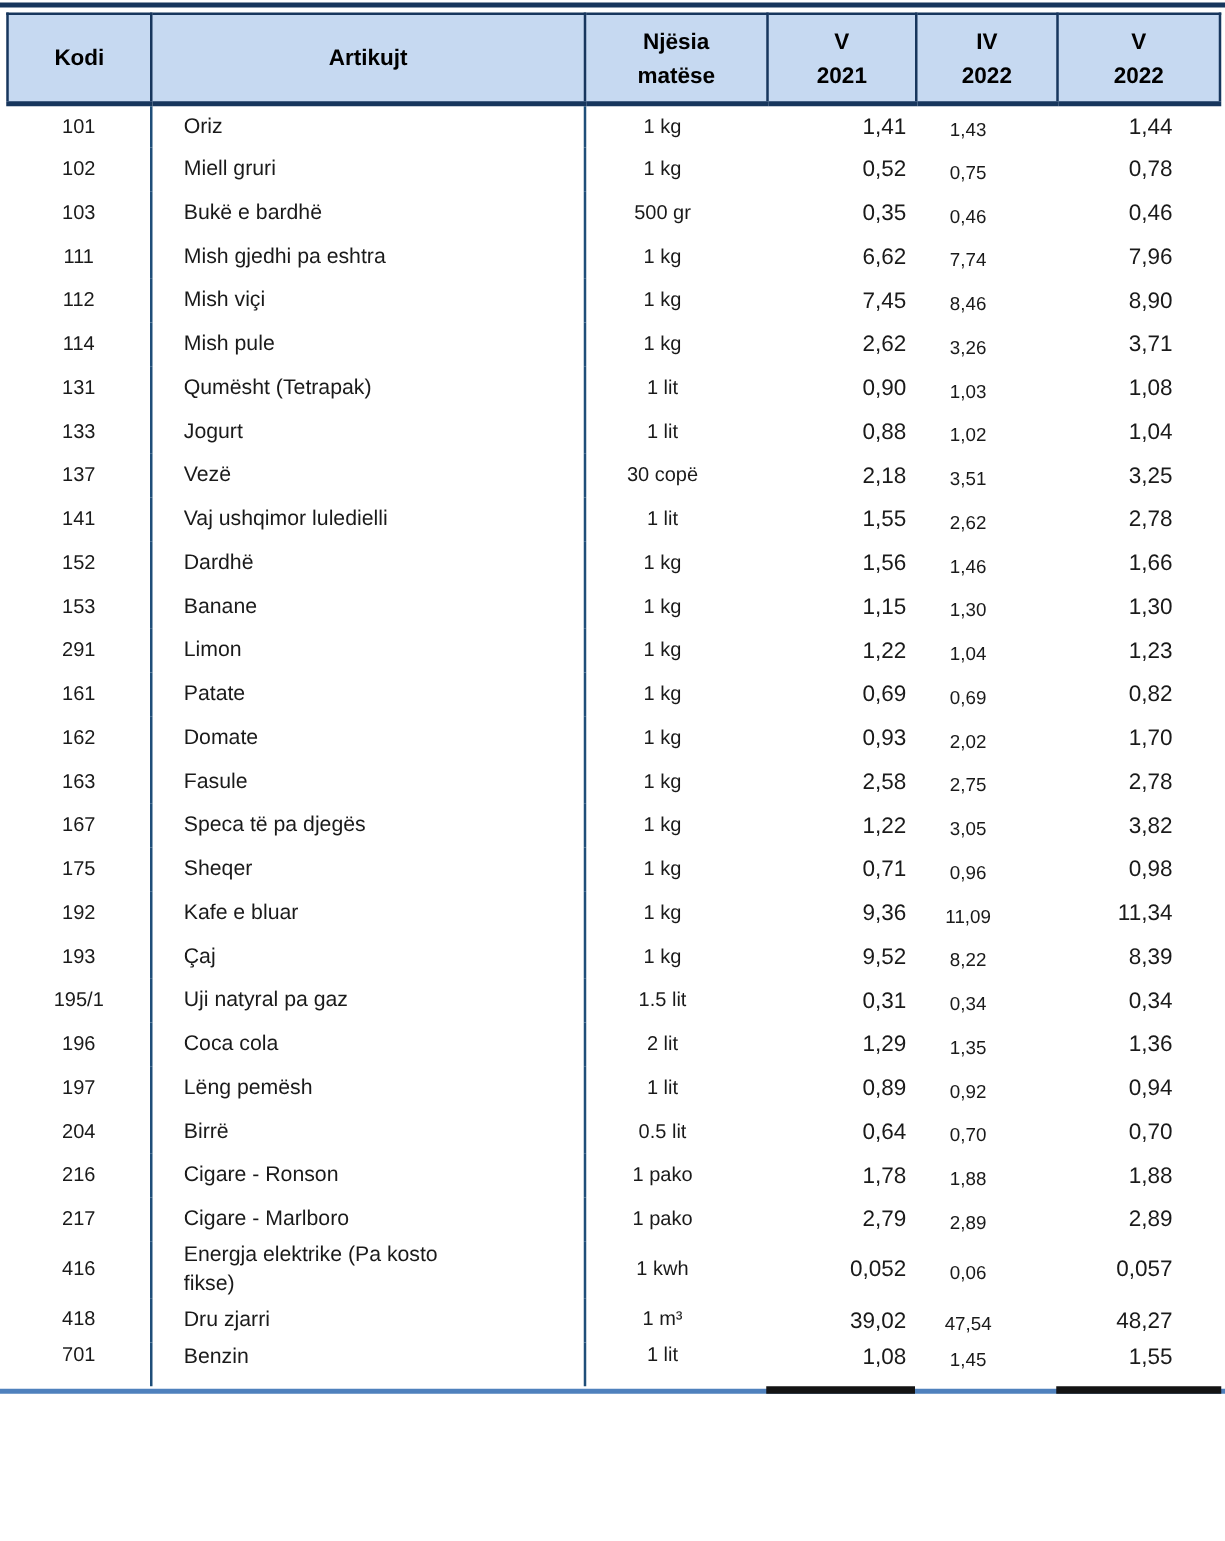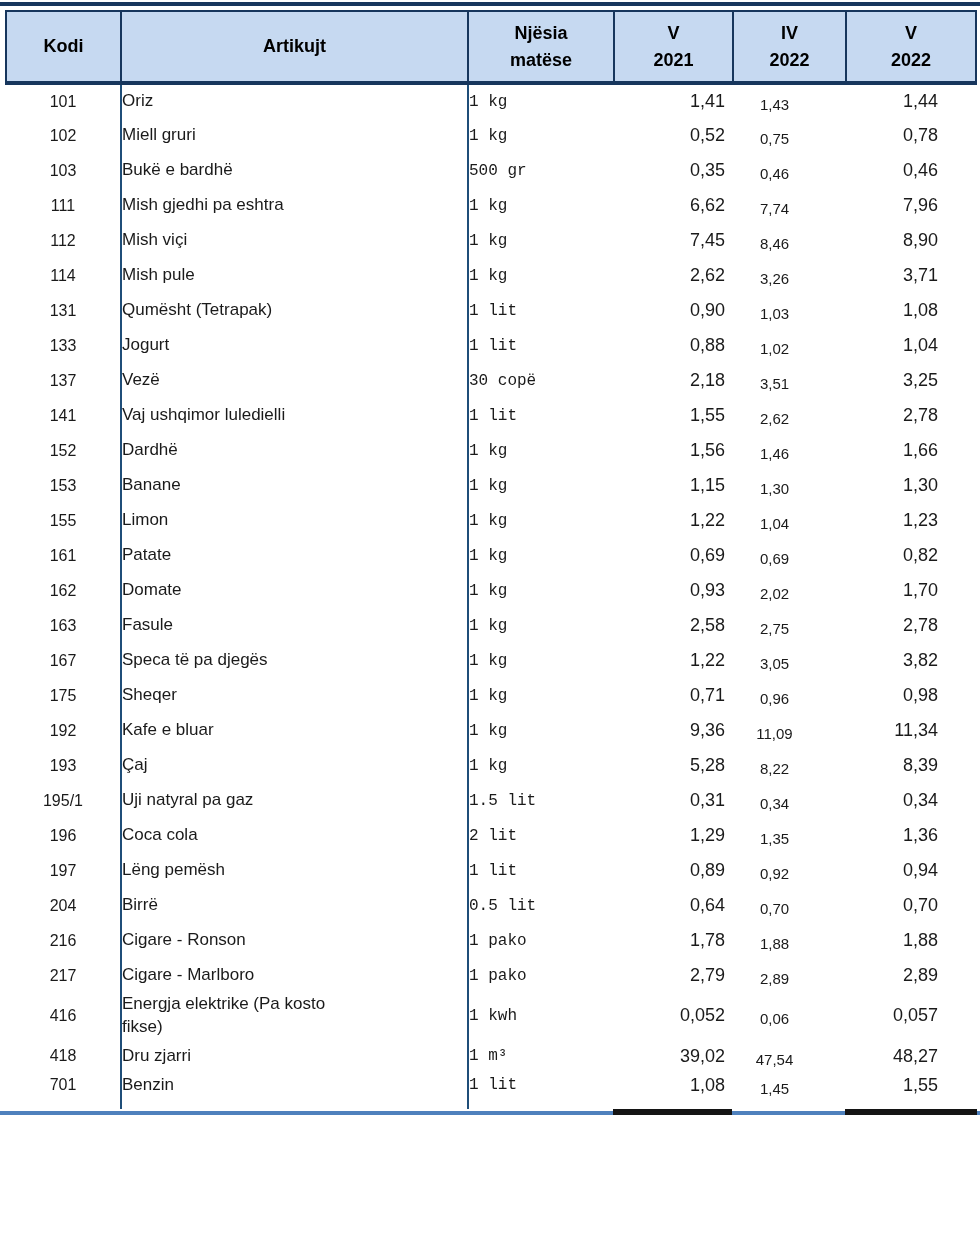--- a/index.html
+++ b/index.html
@@ -34,24 +34,24 @@
     text-align:center;vertical-align:middle;
     white-space:pre-line;line-height:1.45;
   }
   tbody td{
     height:35px;vertical-align:middle;
     font-size:16px;
   }
   tbody td.c-code{text-align:center;font-size:16px;}
   tbody td.c-code,tbody td.c-article{border-right:2px solid var(--border-body);}
   tbody td.c-article{
-    text-align:left;font-size:17px;
+    text-align:left;padding-left:25px;font-size:17px;
     white-space:pre-line;line-height:1.35;
   }
-  tbody td.c-unit{text-align:left;padding-right:23px;font-size:16px;font-family:Liberation Mono, monospace;}
+  tbody td.c-unit{text-align:center;padding-right:23px;font-size:16px;}
   tbody td.c-v2021{text-align:right;padding-right:8px;font-size:18px;}
   tbody td.c-iv2022{text-align:center;padding-right:30px;font-size:15px;}
   tbody td.c-iv2022 span{position:relative;top:3px;display:inline-block;}
   tbody td.c-v2022{text-align:right;padding-right:38px;font-size:18px;}
   tbody tr:last-child td{padding-bottom:12px;}
   .bottom-rule-wrap{position:relative;height:10px;width:980px;}
   .blue-rule{position:absolute;left:0;top:2px;width:980px;height:4px;background:var(--rule-blue);}
   .black-bar{position:absolute;top:0;height:6px;background:var(--bar-black);}
   .bar-v2021{left:613px;width:119px;}
   .bar-v2022{left:845px;width:132px;}
@@ -176,21 +176,21 @@
   </tr>
         <tr>
     <td class="c-code">153</td>
     <td class="c-article">Banane</td>
     <td class="c-unit">1 kg</td>
     <td class="c-v2021">1,15</td>
     <td class="c-iv2022"><span>1,30</span></td>
     <td class="c-v2022">1,30</td>
   </tr>
         <tr>
-    <td class="c-code">155</td>
+    <td class="c-code">291</td>
     <td class="c-article">Limon</td>
     <td class="c-unit">1 kg</td>
     <td class="c-v2021">1,22</td>
     <td class="c-iv2022"><span>1,04</span></td>
     <td class="c-v2022">1,23</td>
   </tr>
         <tr>
     <td class="c-code">161</td>
     <td class="c-article">Patate</td>
     <td class="c-unit">1 kg</td>
@@ -235,21 +235,21 @@
     <td class="c-article">Kafe e bluar</td>
     <td class="c-unit">1 kg</td>
     <td class="c-v2021">9,36</td>
     <td class="c-iv2022"><span>11,09</span></td>
     <td class="c-v2022">11,34</td>
   </tr>
         <tr>
     <td class="c-code">193</td>
     <td class="c-article">Çaj</td>
     <td class="c-unit">1 kg</td>
-    <td class="c-v2021">5,28</td>
+    <td class="c-v2021">9,52</td>
     <td class="c-iv2022"><span>8,22</span></td>
     <td class="c-v2022">8,39</td>
   </tr>
         <tr>
     <td class="c-code">195/1</td>
     <td class="c-article">Uji natyral pa gaz</td>
     <td class="c-unit">1.5 lit</td>
     <td class="c-v2021">0,31</td>
     <td class="c-iv2022"><span>0,34</span></td>
     <td class="c-v2022">0,34</td>

